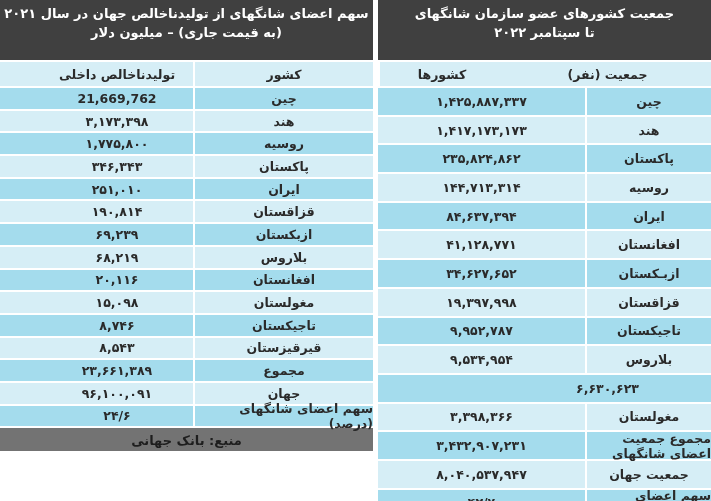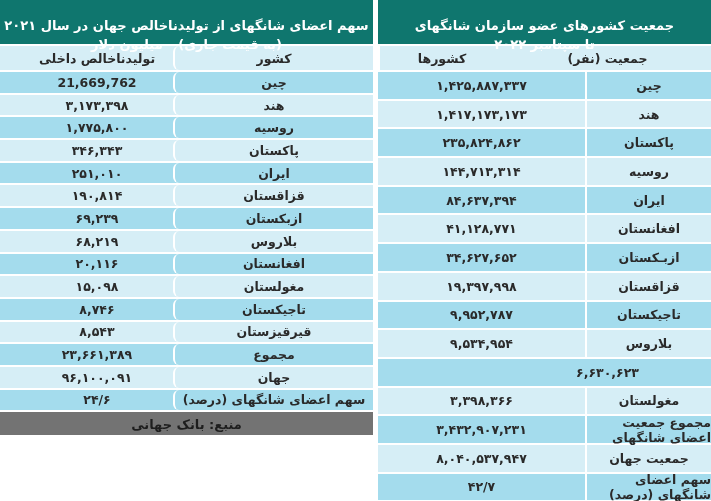--- a/index.html
+++ b/index.html
@@ -1,27 +1,27 @@
 <!DOCTYPE html>
 <html><head>
 <meta charset="utf-8">
 <style>
   html,body{margin:0;padding:0;}
   body{width:711px;height:501px;overflow:hidden;background:#ffffff;font-family:"DejaVu Sans",sans-serif;position:relative;}
   .panel{position:absolute;top:0;height:501px;direction:rtl;}
   #left{left:0;width:373px;}
   #right{left:378px;width:333px;}
-  .title{background:#0f766e;color:#ffffff;font-weight:bold;text-align:center;font-size:13px;line-height:19px;height:44px;box-sizing:border-box;padding-top:16px;}
+  .title{background:#404040;color:#ffffff;font-weight:bold;text-align:center;font-size:13px;line-height:19px;height:60px;box-sizing:border-box;padding-top:4px;}
   .row{display:flex;border-top:2px solid #ffffff;box-sizing:border-box;}
   .cell{display:flex;align-items:center;justify-content:center;color:#2a2a2a;font-weight:bold;font-size:12.5px;box-sizing:border-box;}
   .c1{border-left:2px solid #ffffff;}
   .hdr{background:#d6eef6;}
   .light{background:#d6eef6;}
   .dark{background:#a4dced;}
-  #left .c1{width:200px;border-radius:6px;}
+  #left .c1{width:180px;}
   #left .c2{width:152px;}
   #left .row{height:22.7px;}
   #left .row.hdr{height:26px;}
   #right .c1{width:126px;}
   #right .c2{width:207px;}
   #right .row{height:28.7px;}
   #right .row.hdr{height:26px;}
   .footer{background:#737373;color:#1e1e1e;font-weight:bold;font-size:13px;text-align:center;height:25px;line-height:25px;border-top:2px solid #ffffff;box-sizing:border-box;}
   .num{direction:ltr;}
 </style>

